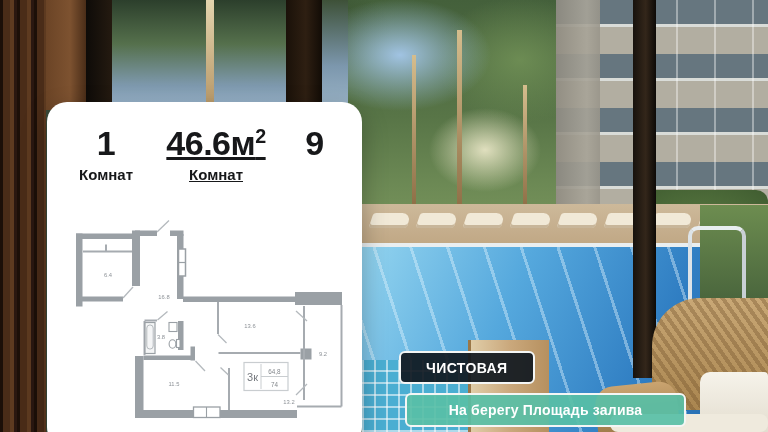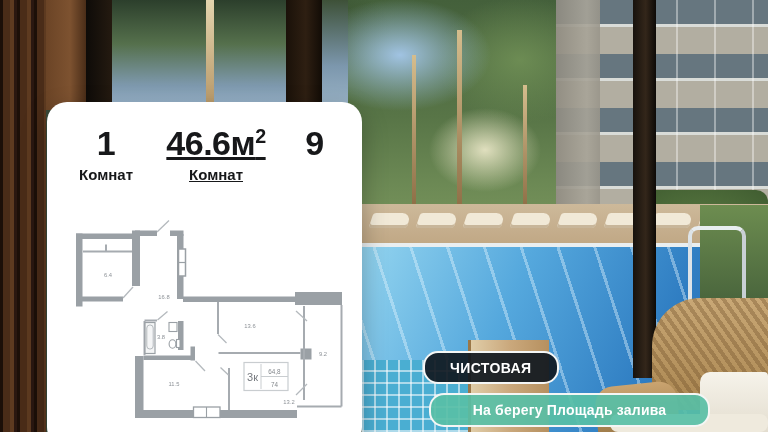--- a/index.html
+++ b/index.html
@@ -82,23 +82,23 @@
   .stat .val{font-size:34px;font-weight:bold;letter-spacing:-.5px;line-height:1.05;white-space:nowrap;}
   .stat .val sup{font-size:58%;vertical-align:super;}
   .stat .lab{font-size:15px;font-weight:bold;margin-top:4px;}
   .s1{flex-basis:118px;flex-grow:0;}
   .s2{flex-basis:102px;flex-grow:1;text-decoration:underline;}
   .s3{flex-basis:95px;flex-grow:0;}
   .plan{left:13px;top:116px;width:292px;height:212px;}
   .plan text{font-family:"Liberation Sans","DejaVu Sans",sans-serif;}
   
   .badges1{left:399px;top:351px;display:flex;gap:7px;z-index:5;}
-  .pill{box-sizing:border-box;height:33px;border:2px solid #f4f6f5;border-radius:15px;
+  .pill{box-sizing:border-box;height:33px;border:2px solid #f4f6f5;border-radius:6px;
     display:flex;align-items:center;justify-content:center;color:#fff;
-    font-weight:bold;font-size:14px;letter-spacing:.4px;white-space:nowrap;margin-left:24px;}
+    font-weight:bold;font-size:14px;letter-spacing:.4px;white-space:nowrap;}
   .pill.dark{padding:0 25px;}
   .badges2{left:405px;top:393px;z-index:5;}
   .pill.teal{width:281px;height:34px;letter-spacing:.2px;}
 </style>
 </head>
 <body>
 
 <div class="abs forest"></div>
 <div class="abs trunk t2"></div>
 <div class="abs trunk t3"></div>

